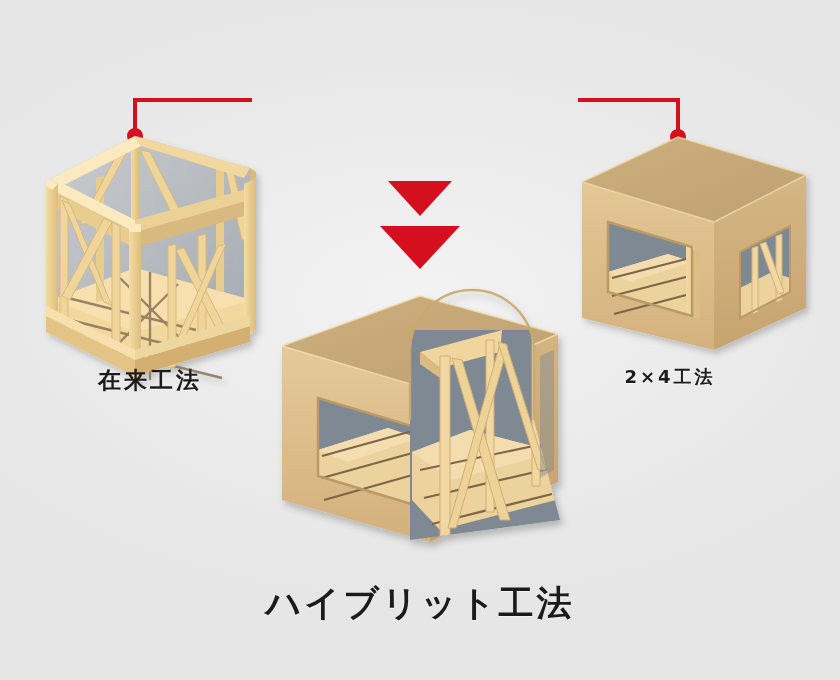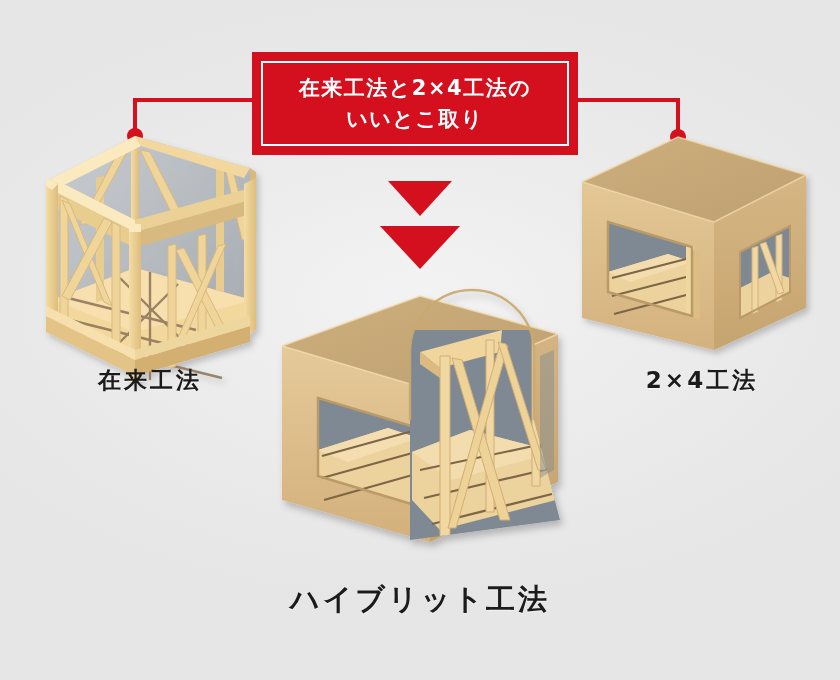--- a/index.html
+++ b/index.html
@@ -35,22 +35,22 @@
     text-shadow:0 0 1px rgba(0,0,0,.08);
   }
 
   
   .caption{
     position:absolute;color:#1b1b1b;font-weight:bold;
     letter-spacing:3px;text-align:center;z-index:7;
     text-shadow:0 1px 0 rgba(255,255,255,.55);
   }
   #cap-left{left:20px;top:365px;width:260px;font-size:23px;}
-  #cap-right{left:572px;top:365px;width:260px;font-size:23px;}
-  #cap-center{left:215px;top:580px;width:410px;font-size:29px;}
+  #cap-right{left:540px;top:365px;width:260px;font-size:18px;}
+  #cap-center{left:215px;top:580px;width:410px;font-size:35px;}
 </style>
 </head>
 <body>
 
 <div id="stage">
 
   <svg class="layer" viewBox="0 0 840 680">
     <g>
       <path d="M252 100 L135 100 L135 136" fill="none" stroke="#d4101f" stroke-width="4"></path>
       <circle cx="135" cy="136" r="8" fill="#d4101f"></circle>
@@ -303,24 +303,18 @@
     </g>
   </svg>
 
   <svg class="layer" viewBox="0 0 840 680">
     <g fill="#d4101f">
       <polygon points="388,181 452,181 420,216"></polygon>
       <polygon points="380,226 460,226 420,269"></polygon>
     </g>
   </svg>
 
-  <div class="banner">
-    <div class="banner-inner">
-      <div class="banner-text">在来工法と2×4工法の
-いいとこ取り</div>
-    </div>
-  </div>
 
   <div id="cap-left" class="caption">在来工法</div>
   <div id="cap-right" class="caption">2×4工法</div>
   <div id="cap-center" class="caption">ハイブリット工法</div>
 
 </div>
 
 </body></html>

